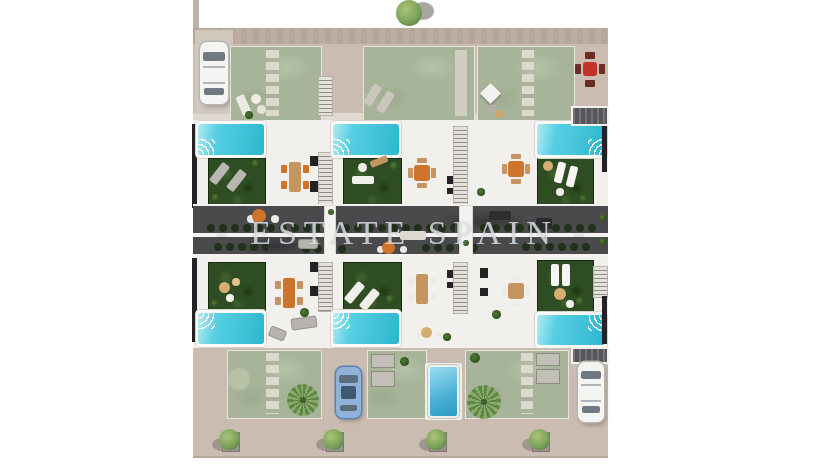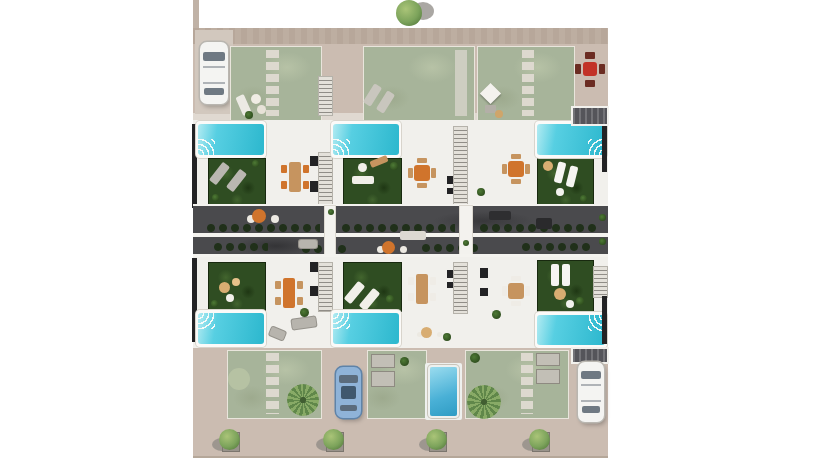--- a/index.html
+++ b/index.html
@@ -202,20 +202,21 @@
   <div class="a round-table" style="left:252px;top:209px;width:14px;height:14px;background:var(--table-orange);box-shadow:-8px 3px 0 -3px #ece9e2, 16px 3px 0 -3px #ece9e2;"></div>
   <div class="a round-table" style="left:382px;top:241px;width:13px;height:13px;background:var(--table-orange);box-shadow:-8px 2px 0 -3px #ece9e2, 15px 2px 0 -3px #ece9e2;"></div>
   <div class="a divider" style="left:325px;top:206px;width:10px;height:50px;"></div>
   <div class="a divider" style="left:460px;top:206px;width:12px;height:50px;"></div>
   <div class="a plant" style="left:328px;top:209px;width:6px;height:6px;"></div>
   <div class="a plant" style="left:463px;top:240px;width:6px;height:6px;"></div>
   <div class="a plant" style="left:599px;top:214px;width:7px;height:7px;"></div>
   <div class="a plant" style="left:599px;top:238px;width:7px;height:7px;"></div>
   <div class="a white-line" style="left:193px;top:254px;width:415px;height:4px;"></div>
 
+  <div class="a watermark" style="left:193px;top:214px;width:422px;height:40px;">- ESTATE SPAIN -</div>
 
   <div class="a row-bg" style="left:193px;top:257px;width:415px;height:91px;"></div>
   <div class="a wall" style="left:192px;top:258px;width:5px;height:84px;"></div>
 
   <div class="a grass" style="left:208px;top:262px;width:56px;height:48px;"></div>
   <div class="a pouf" style="left:219px;top:282px;width:11px;height:11px;background:#d8ad72;"></div>
   <div class="a pouf" style="left:232px;top:278px;width:8px;height:8px;background:#e6c18a;"></div>
   <div class="a pouf" style="left:226px;top:294px;width:8px;height:8px;background:#f2f0ea;"></div>
   <div class="a plant" style="left:211px;top:300px;width:7px;height:7px;"></div>
   <div class="a dine" style="left:275px;top:272px;width:28px;height:42px;">

